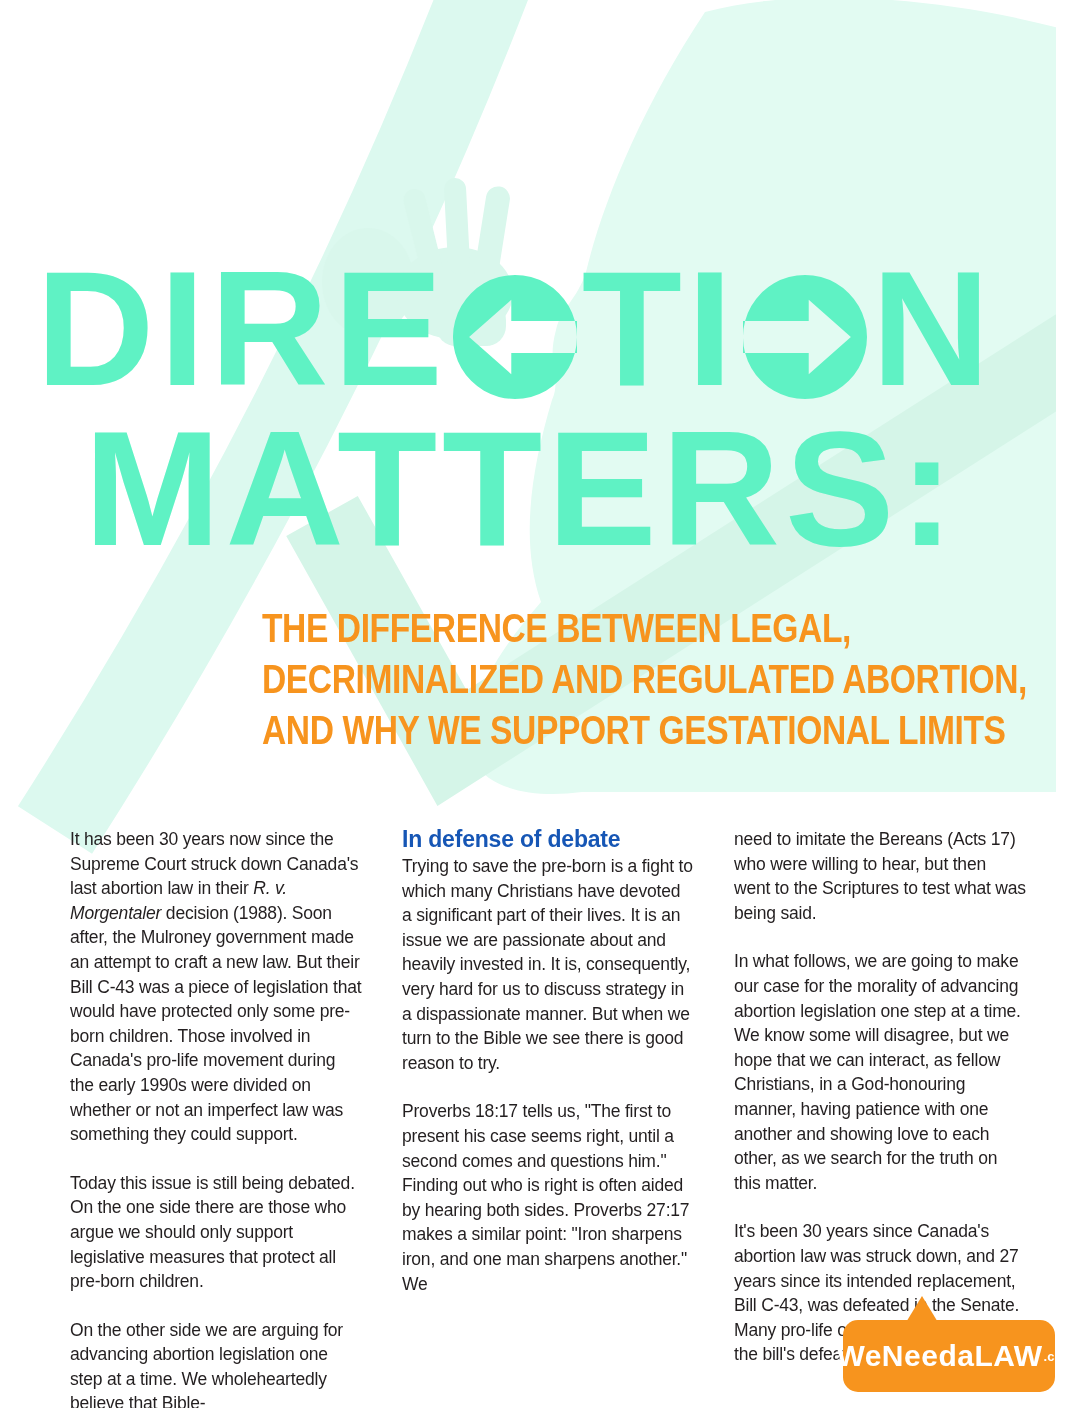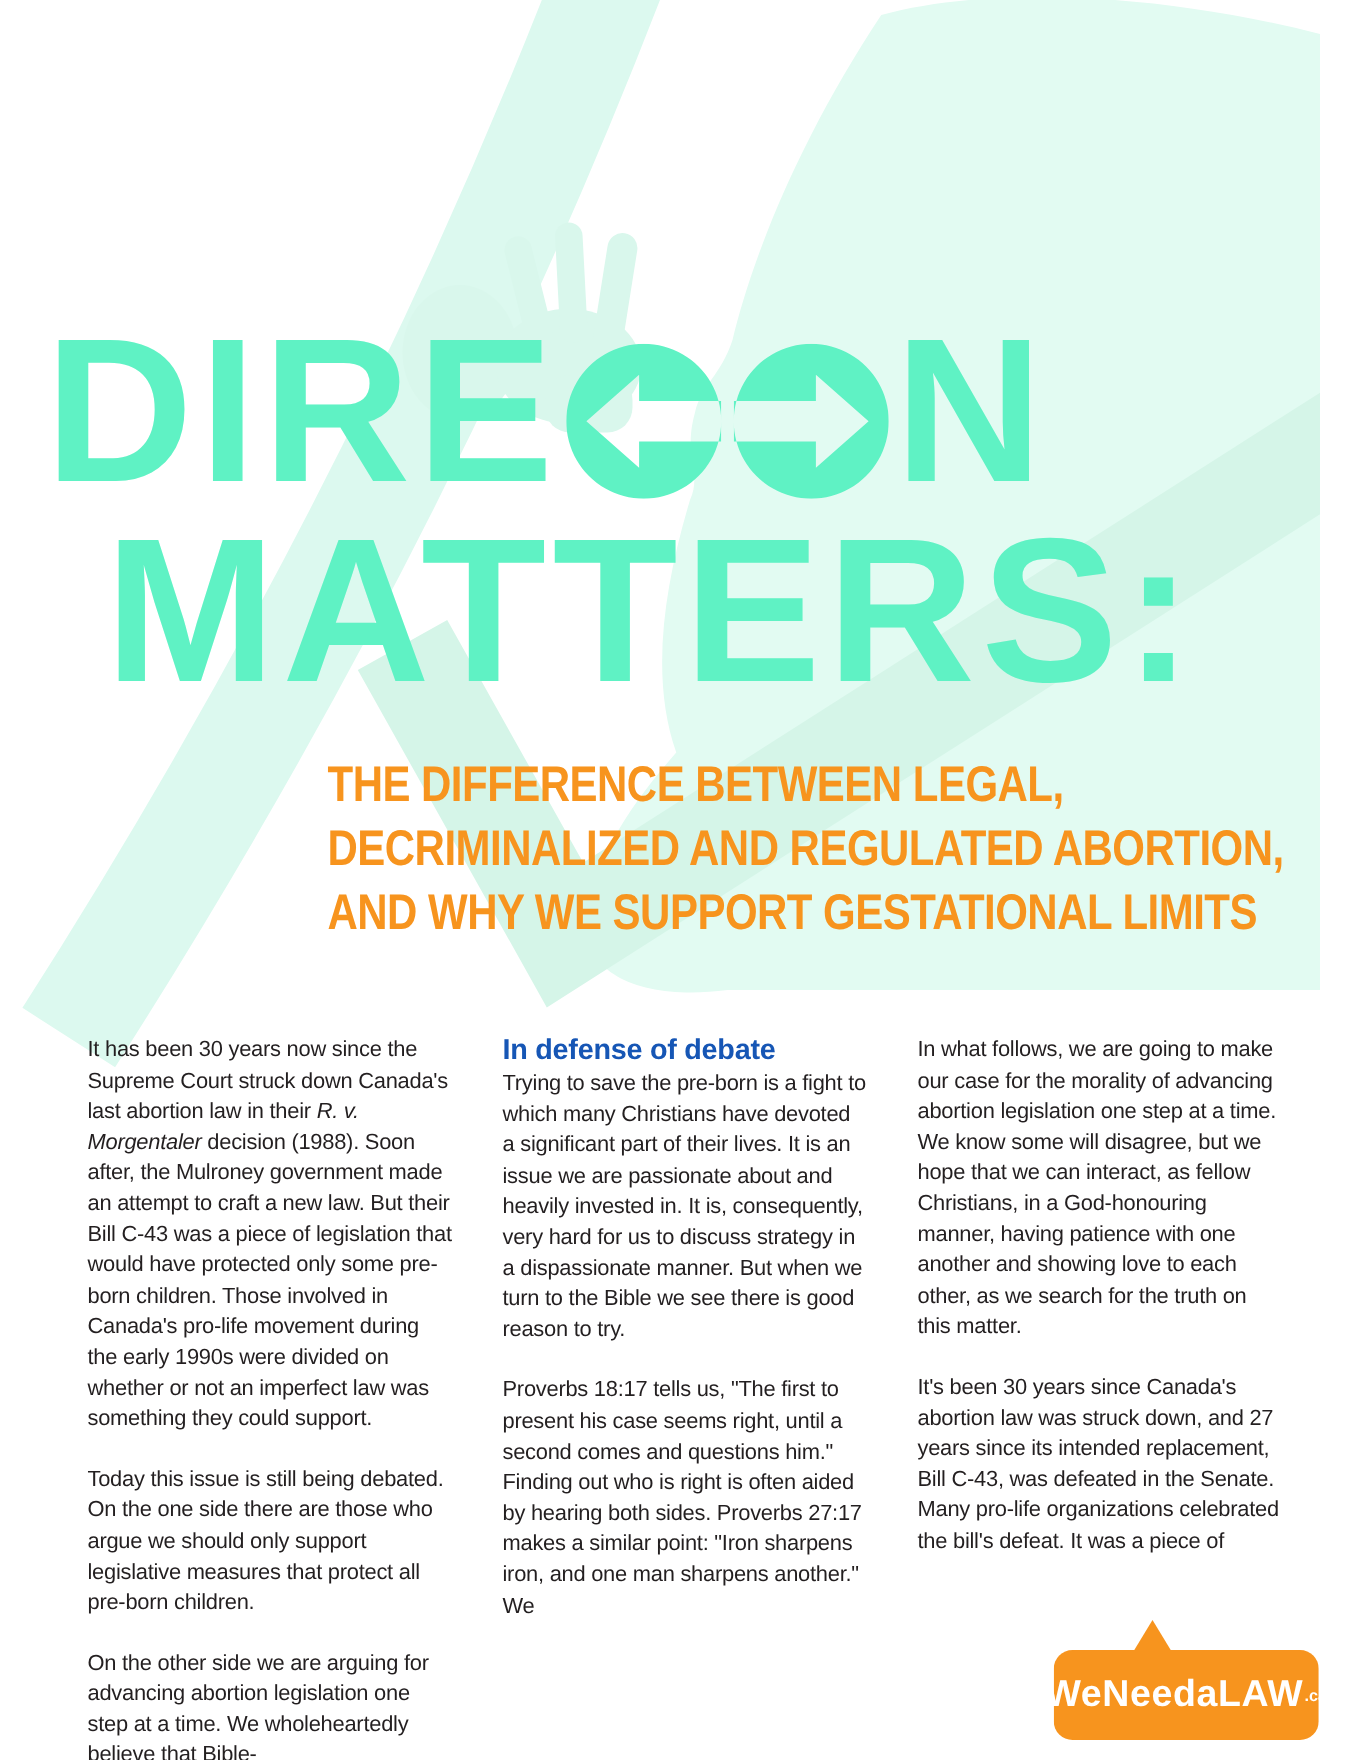--- a/index.html
+++ b/index.html
@@ -85,20 +85,21 @@
       <rect x="436" y="300" width="70" height="46" rx="20"></rect>
     </g>
   </svg>
 
   <div class="title-row">
     <span class="t-seg">DIRE</span>
     <svg class="t-circle" viewBox="0 0 100 100" aria-hidden="true">
       <path fill="#5ff2c4" fill-rule="evenodd" d="M 50,0 A 50,50 0 1 1 49.99,0 Z
         M 100,37 L 47,37 L 47,20 L 13,50 L 47,80 L 47,63 L 100,63 Z"></path>
     </svg>
+    <span class="t-seg">TI</span>
     <svg class="t-circle" viewBox="0 0 100 100" aria-hidden="true">
       <path fill="#5ff2c4" fill-rule="evenodd" d="M 50,0 A 50,50 0 1 1 49.99,0 Z
         M 0,37 L 53,37 L 53,20 L 87,50 L 53,80 L 53,63 L 0,63 Z"></path>
     </svg>
     <span class="t-seg">N</span>
   </div>
 
   <div class="title-row title-row2">
     <span class="t-seg">MATTERS:</span>
   </div>
@@ -115,20 +116,21 @@
     <p>On the other side we are arguing for advancing abortion legislation one step at a time. We wholeheartedly believe that Bible-</p>
   </div>
 
   <div class="col col-2">
     <p class="sect-head">In defense of debate</p>
     <p>Trying to save the pre-born is a fight to which many Christians have devoted a significant part of their lives. It is an issue we are passionate about and heavily invested in. It is, consequently, very hard for us to discuss strategy in a dispassionate manner. But when we turn to the Bible we see there is good reason to try.</p>
     <p>Proverbs 18:17 tells us, "The first to present his case seems right, until a second comes and questions him." Finding out who is right is often aided by hearing both sides. Proverbs 27:17 makes a similar point: "Iron sharpens iron, and one man sharpens another." We</p>
   </div>
 
   <div class="col col-3">
+    <p>need to imitate the Bereans (Acts 17) who were willing to hear, but then went to the Scriptures to test what was being said.</p>
     <p>In what follows, we are going to make our case for the morality of advancing abortion legislation one step at a time. We know some will disagree, but we hope that we can interact, as fellow Christians, in a God-honouring manner, having patience with one another and showing love to each other, as we search for the truth on this matter.</p>
     <p>It's been 30 years since Canada's abortion law was struck down, and 27 years since its intended replacement, Bill C-43, was defeated in the Senate. Many pro-life organizations celebrated the bill's defeat. It was a piece of</p>
   </div>
 
   <div class="badge">
     <svg width="212" height="100" viewBox="0 0 212 100" aria-hidden="true">
       <polygon fill="#f7941e" points="62,30 79,2 96,30"></polygon>
       <rect x="0" y="26" width="212" height="72" rx="15" fill="#f7941e"></rect>
     </svg>
     <div class="badge-label">

